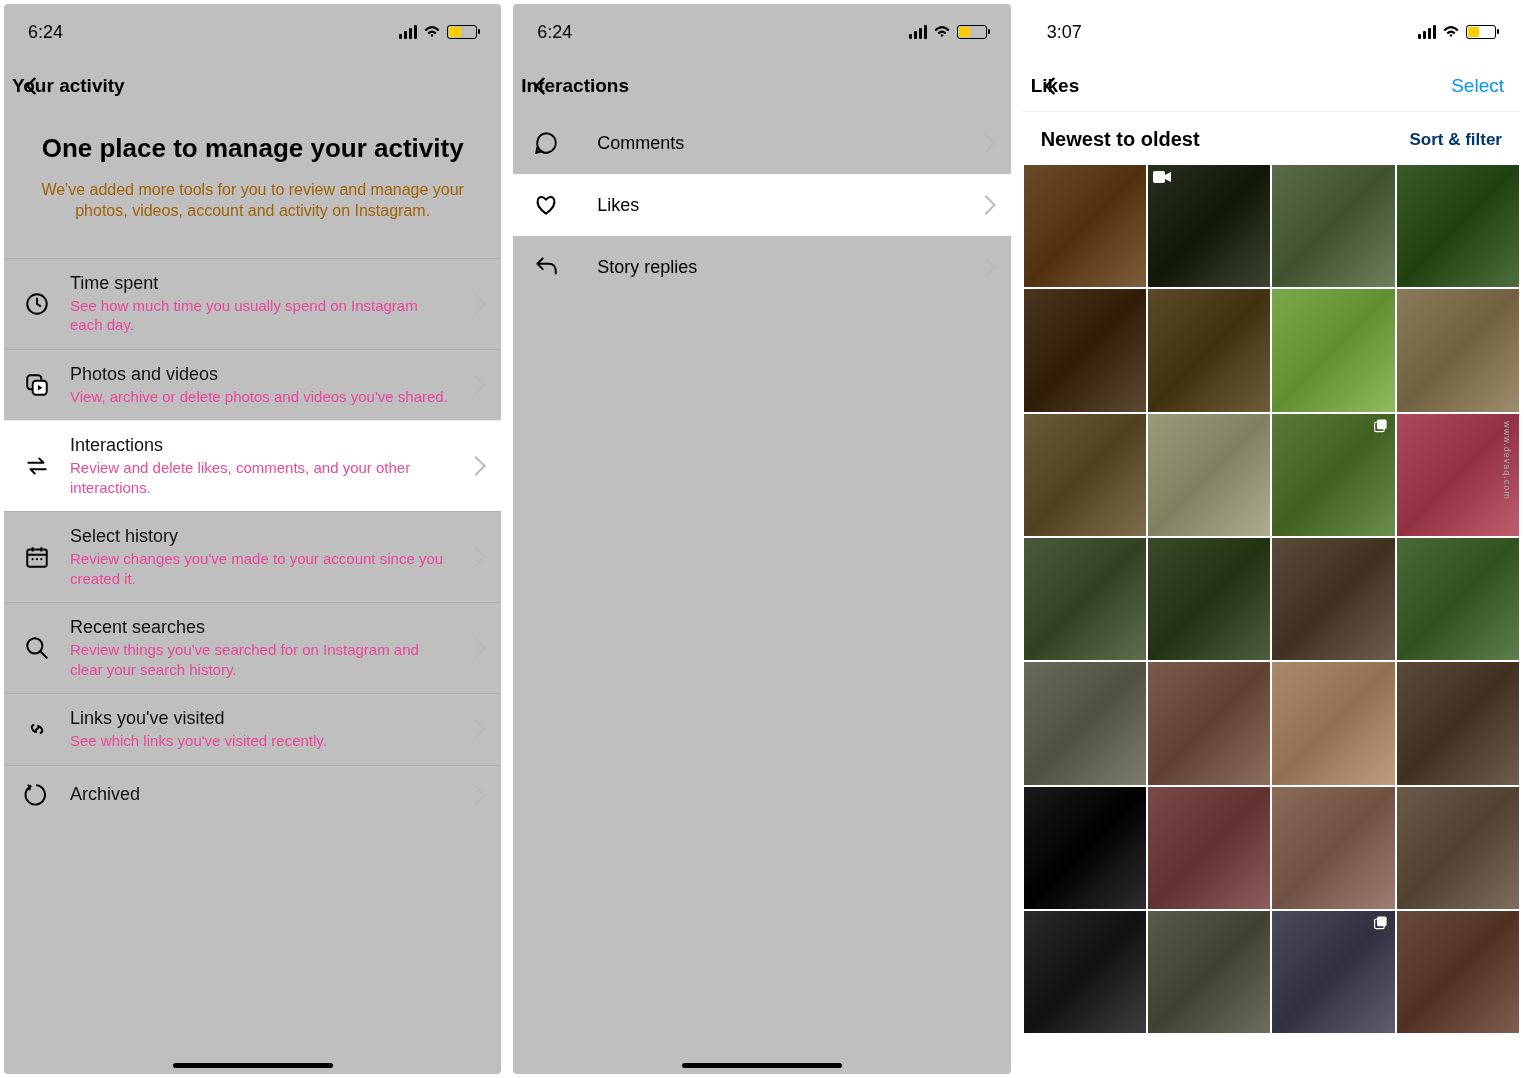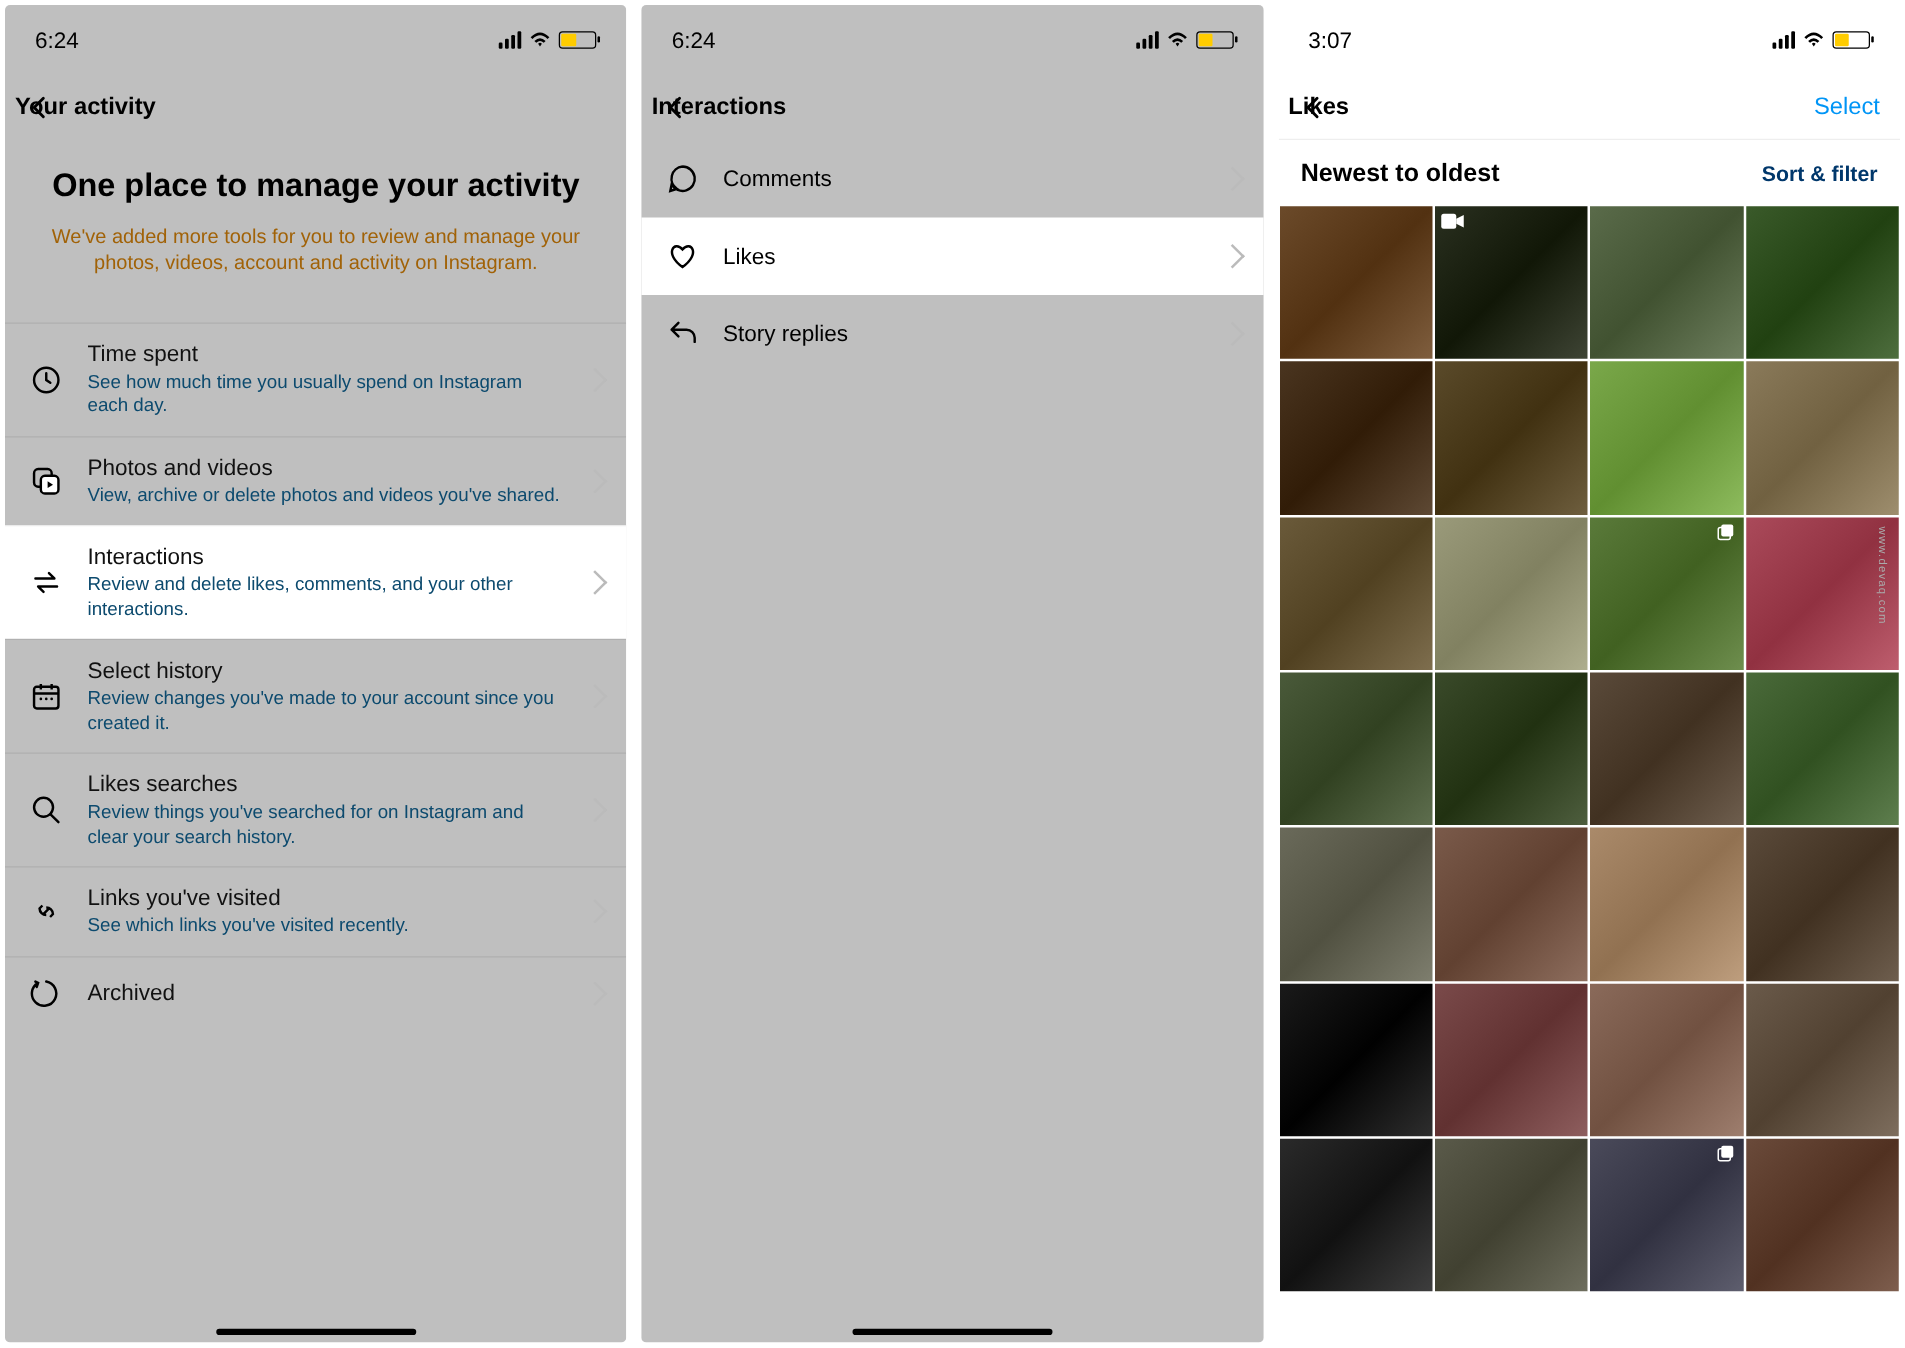--- a/index.html
+++ b/index.html
@@ -24,23 +24,23 @@
   .hero h1 { font-size: 26px; font-weight: 700; line-height: 1.25; margin-bottom: 14px; }
   .hero p { font-size: 16px; color: #a16207; line-height: 1.35; }
   .list { position: relative; z-index: 1; }
   .row { display: flex; align-items: center; padding: 14px 18px; gap: 18px; border-top: 0.5px solid rgba(0,0,0,0.08); justify-content: space-between; }
   .row.highlight { background: #fff; position: relative; z-index: 5; }
   .phone.dimmed .row.highlight { background: #fff; }
   .highlight-wrap { position: relative; z-index: 10; }
   .row-icon { width: 30px; height: 30px; flex-shrink: 0; display:flex; align-items:center; justify-content:center;}
   .row-text { flex: 1; }
   .row-title { font-size: 18px; font-weight: 500; color: #111; }
-  .row-sub { font-size: 15px; color: #0c4a6e; margin-top: 2px; line-height:1.3;}
+  .row-sub { font-size: 15px; color: #ec4899; margin-top: 2px; line-height:1.3;}
   .chev { width: 14px; height: 14px; border-right: 2px solid #bbb; border-top: 2px solid #bbb; transform: rotate(45deg); flex-shrink:0;}
-  .simple-row { display: flex; align-items: center; padding: 16px 18px; gap: 17px; }
+  .simple-row { display: flex; align-items: center; padding: 16px 18px; gap: 36px; }
   .simple-row .label { flex: 1; font-size: 18px; }
   .sort-bar { display: flex; align-items: center; justify-content: space-between; padding: 16px 18px 14px; }
   .sort-label { font-size: 20px; font-weight: 700; }
   .sort-filter { font-size: 17px; font-weight: 600; color: #00376b; }
   .grid { display: grid; grid-template-columns: repeat(4, 1fr); gap: 2px; padding: 0 1px;}
   .tile { aspect-ratio: 1/1; background: #888; position: relative; overflow:hidden;}
   .tile-overlay { position:absolute; top:4px; left:4px; width:20px; height:16px; }
   .home-ind { position: absolute; bottom: 6px; left: 50%; transform: translateX(-50%); width: 160px; height: 5px; background: #000; border-radius: 3px; z-index: 20;}
   .watermark { position:absolute; right:8px; top:50%; transform: rotate(90deg) translateX(-50%); transform-origin: right top; font-size:9px; color:#aaa; letter-spacing:1px; z-index:30;}
   svg { display:block; }
@@ -142,21 +142,21 @@
       </div>
       <div>
         <div class="row">
           <div class="row-icon">
             <svg viewBox="0 0 24 24" width="26" height="26">
               <circle cx="10" cy="10" r="7" stroke="#000" stroke-width="1.8" fill="none"></circle>
               <path d="M15 15 L21 21" stroke="#000" stroke-width="1.8" stroke-linecap="round"></path>
             </svg>
           </div>
   <div class="row-text">
-    <div class="row-title">Likes searches</div>
+    <div class="row-title">Recent searches</div>
     <div class="row-sub">Review things you've searched for on Instagram and clear your search history.</div>
   </div>
   <div class="chev"></div>
         </div>
       </div>
       <div>
         <div class="row">
           <div class="row-icon">
             <svg viewBox="0 0 24 24" width="26" height="26">
               <path d="M10 14 A5 5 0 0 1 10 7 L13 7 M14 10 A5 5 0 0 1 14 17 L11 17 M9 12 H15" stroke="#000" stroke-width="1.8" fill="none" transform="rotate(-45 12 12)"></path>

